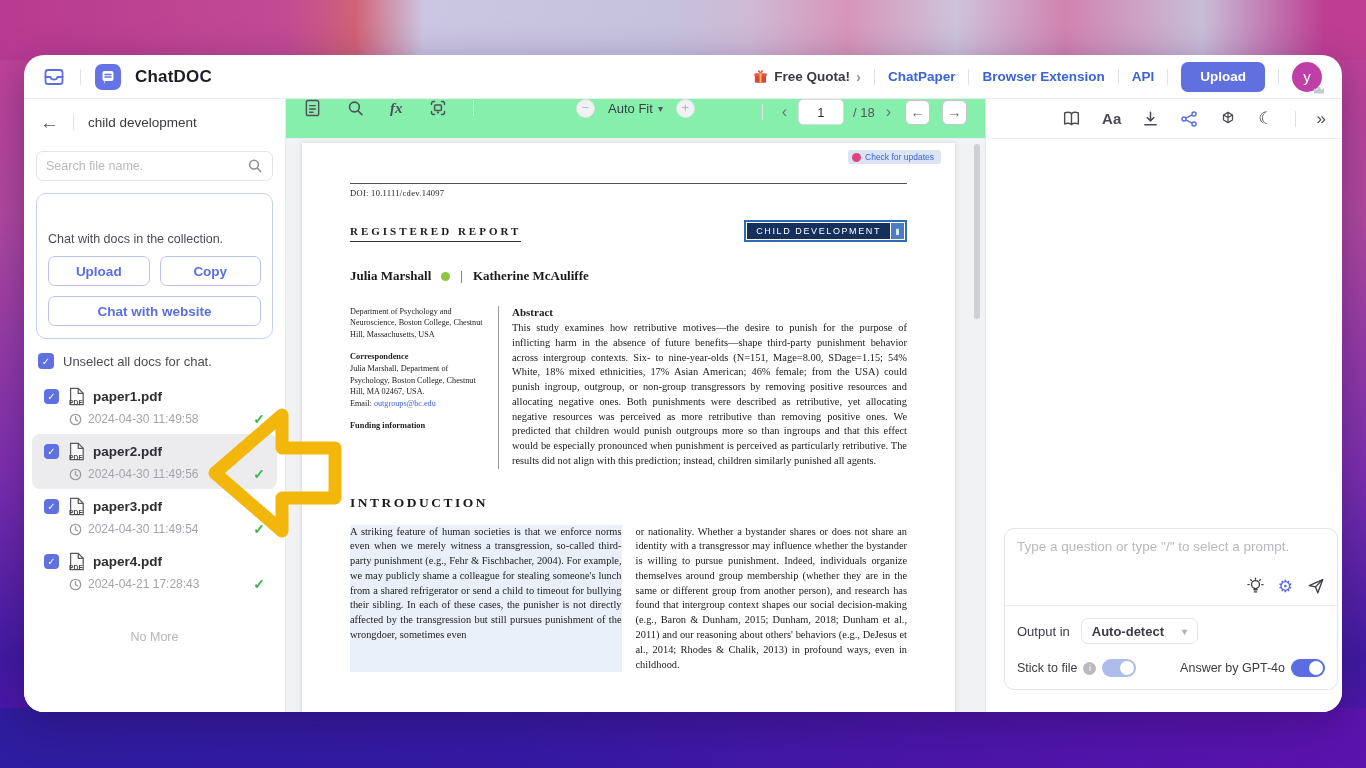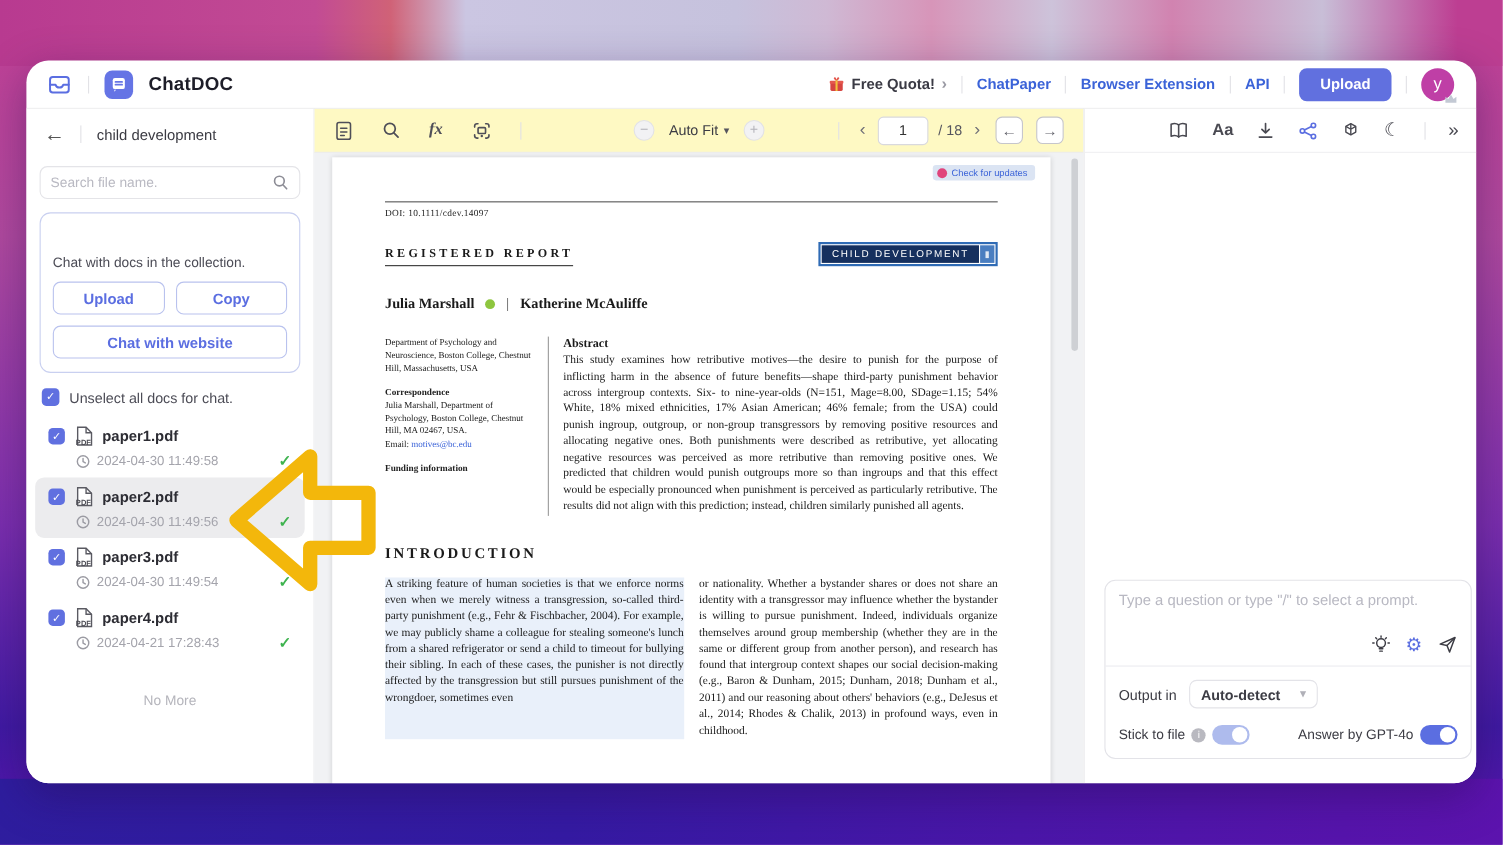--- a/index.html
+++ b/index.html
@@ -63,21 +63,21 @@
   .fi-top { display:flex; align-items:center; gap:8px; }
   .fi-top .cbx { width:15px; height:15px; }
   .fname { font-size:13.5px; font-weight:600; color:#2d2d34; }
   .fi-bottom { display:flex; align-items:center; gap:6px; padding-left:25px; margin-top:5px; }
   .fdate { font-size:12px; color:#a4a4ac; }
   .fcheck { margin-left:auto; color:#3eb34f; font-size:14px; font-weight:bold; padding-right:4px; }
   .no-more { text-align:center; color:#b5b5bc; font-size:12.5px; margin-top:31px; }
 
   
   .pdf-area { flex:1; min-width:0; display:flex; flex-direction:column; background:#f1f2f4; position:relative; }
-  .pdf-toolbar { height:40px; flex:0 0 40px; background:#fef9c3; border-bottom:1px solid #ececef; display:flex; align-items:center; padding:0 18px; position:relative; }
+  .pdf-toolbar { height:40px; flex:0 0 40px; background:#86efac; border-bottom:1px solid #ececef; display:flex; align-items:flex-start; padding:0 18px; position:relative; }
   .pt-left { display:flex; align-items:center; gap:26px; }
   .pt-center { position:absolute; left:0; right:0; display:flex; align-items:center; justify-content:center; gap:13px; pointer-events:none; }
   .pt-center > * { pointer-events:auto; }
   .pt-right { margin-left:auto; display:flex; align-items:center; gap:9px; }
   .tool-ic { color:#4f4f58; cursor:pointer; display:flex; align-items:center; }
   .fx-ic { font-family:"Liberation Serif",serif; font-style:italic; font-weight:bold; font-size:15px; color:#4f4f58; cursor:pointer; }
   .zoom-btn { width:19px; height:19px; border-radius:50%; background:#f2f2f4; border:1px solid #e2e2e6; color:#b3b3ba; font-size:13px; line-height:16px; text-align:center; cursor:pointer; }
   .fit-select { display:flex; align-items:center; gap:5px; font-size:13px; color:#3c3c44; cursor:pointer; }
   .fit-select .caret { font-size:10px; color:#55555e; }
   .chev-nav { color:#707078; font-size:16px; cursor:pointer; padding:0 2px; }
@@ -392,21 +392,21 @@
             <span class="orcid-dot"></span>
             <span class="auth-sep">|</span>
             <span>Katherine McAuliffe</span>
           </div>
           <div class="info-abstract">
             <div class="info-col">
               <div class="blk">Department of Psychology and Neuroscience, Boston College, Chestnut Hill, Massachusetts, USA</div>
               <div class="blk">
                 <div class="info-label">Correspondence</div>
                 <div>Julia Marshall, Department of Psychology, Boston College, Chestnut Hill, MA 02467, USA.</div>
-                <div><span>Email: </span><span class="email-link">motives@bc.edu</span></div>
+                <div><span>Email: </span><span class="email-link">outgroups@bc.edu</span></div>
               </div>
               <div class="blk">
                 <div class="info-label">Funding information</div>
               </div>
             </div>
             <div class="abs-col">
               <div class="abs-label">Abstract</div>
               <div class="abs-text">This study examines how retributive motives—the desire to punish for the purpose of inflicting harm in the absence of future benefits—shape third-party punishment behavior across intergroup contexts. Six- to nine-year-olds (N=151, Mage=8.00, SDage=1.15; 54% White, 18% mixed ethnicities, 17% Asian American; 46% female; from the USA) could punish ingroup, outgroup, or non-group transgressors by removing positive resources and allocating negative ones. Both punishments were described as retributive, yet allocating negative resources was perceived as more retributive than removing positive ones. We predicted that children would punish outgroups more so than ingroups and that this effect would be especially pronounced when punishment is perceived as particularly retributive. The results did not align with this prediction; instead, children similarly punished all agents.</div>
             </div>
           </div>

